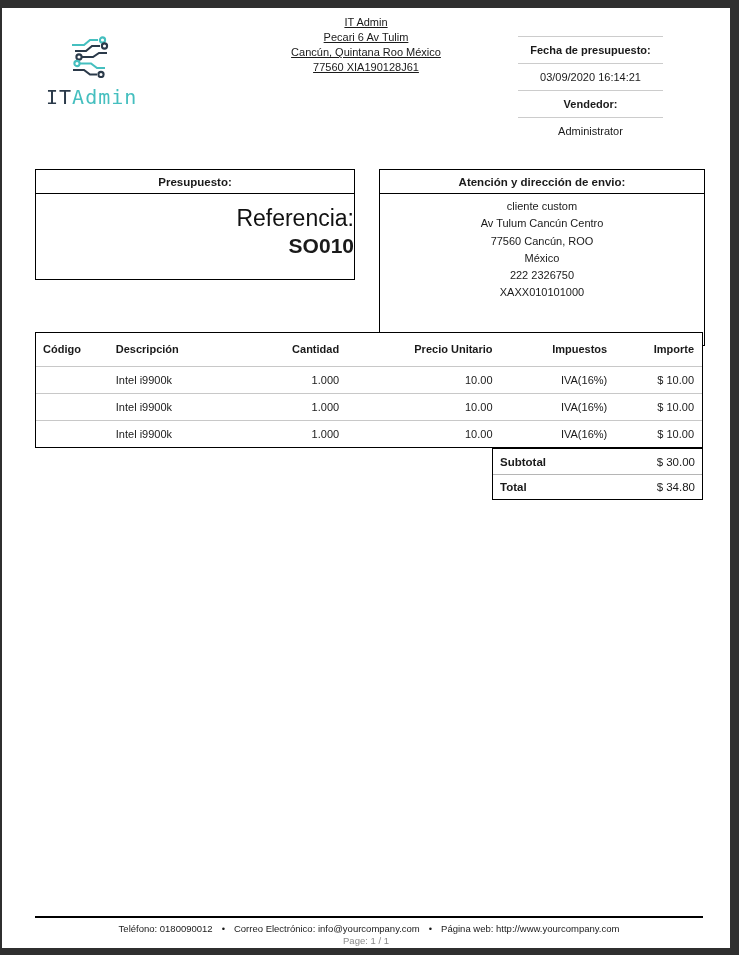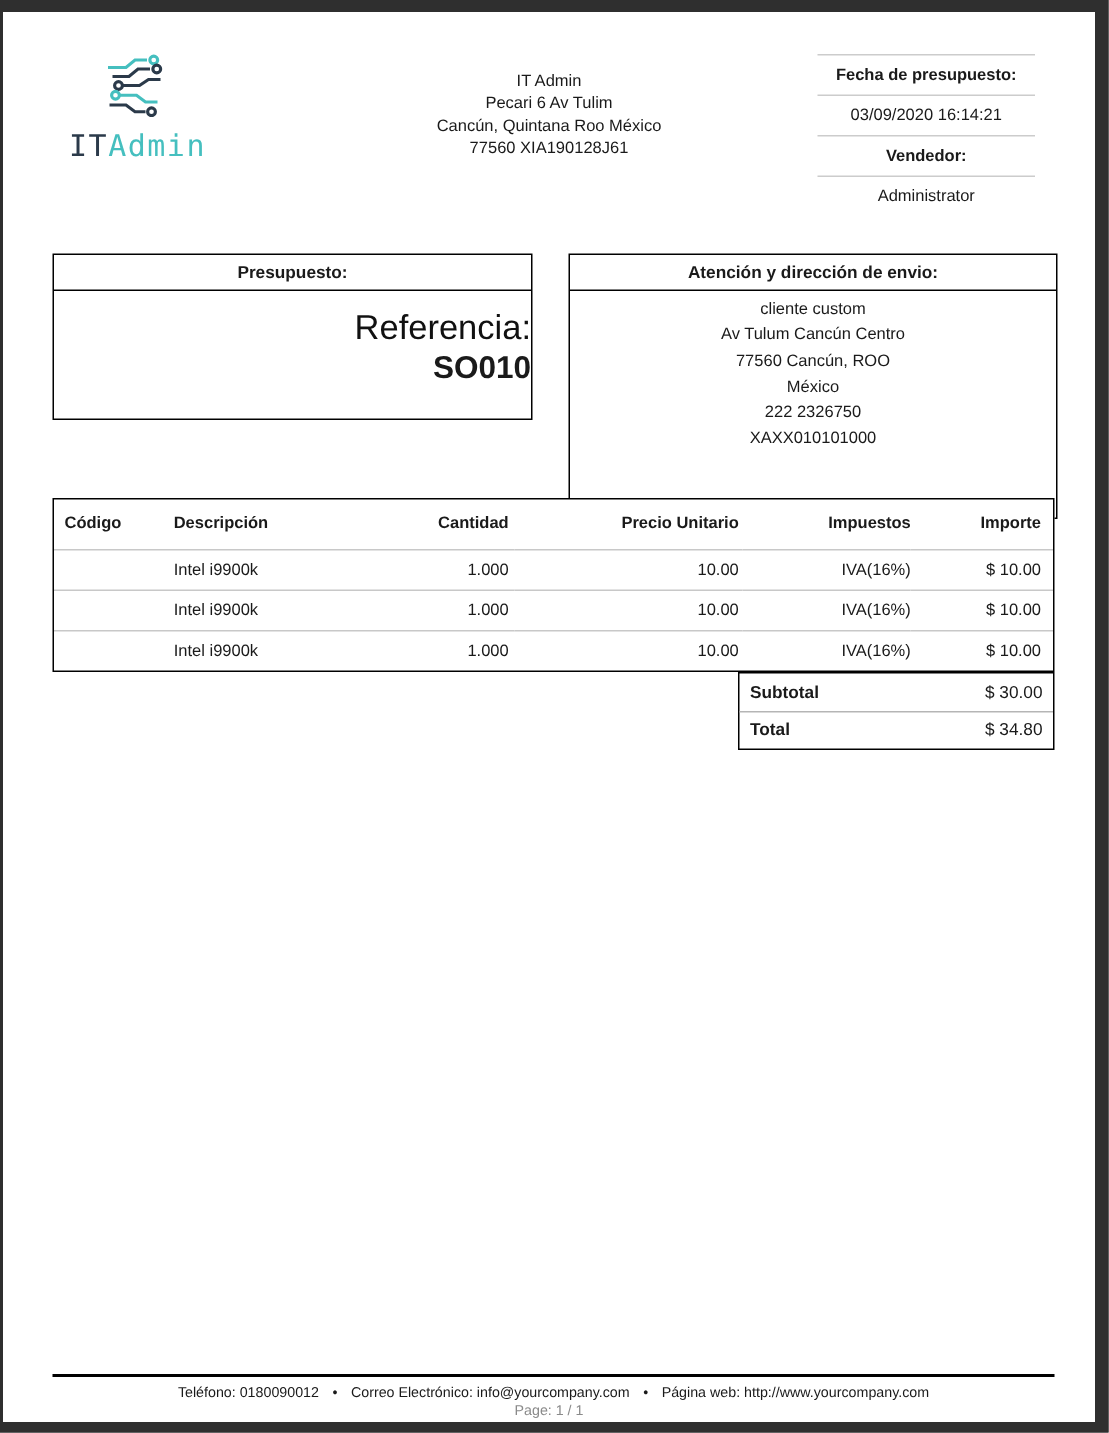--- a/index.html
+++ b/index.html
@@ -24,27 +24,27 @@
   }
   .logo-text {
     font-family: "DejaVu Sans Mono", monospace;
     font-size: 20px; letter-spacing: 1px; font-weight: 500;
   }
   .logo-text .lt-primary { color: #2b3a4a; }
   .logo-text .lt-secondary { color: #45bfbf; }
 
   
   .company-header {
-    position: absolute; left: 164px; top: 39px; width: 400px;
-    text-align: center; font-size: 11px; line-height: 15px;
+    position: absolute; left: 164px; top: 7px; width: 400px;
+    text-align: center; font-size: 11px; line-height: 15px; text-decoration: underline;
   }
 
   
   .meta {
-    position: absolute; left: 543px; top: 28px; width: 145px;
+    position: absolute; left: 516px; top: 28px; width: 145px;
     font-size: 11px;
   }
   .meta-row {
     border-top: 1px solid #cccccc;
     height: 27px;
     display: flex; align-items: center; justify-content: center;
   }
   .meta-row.bold { font-weight: bold; }
 
   

